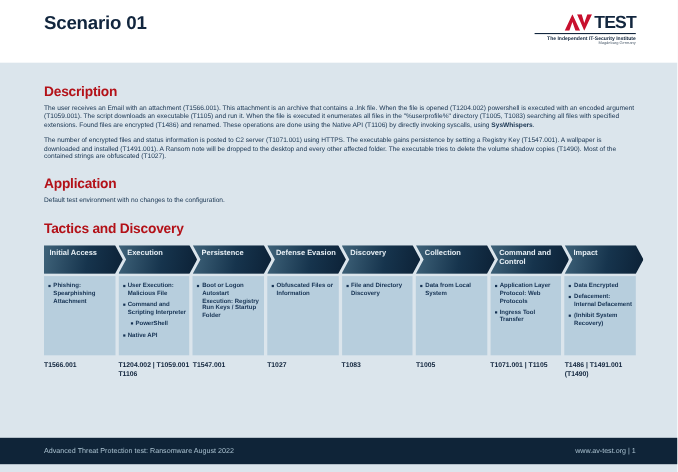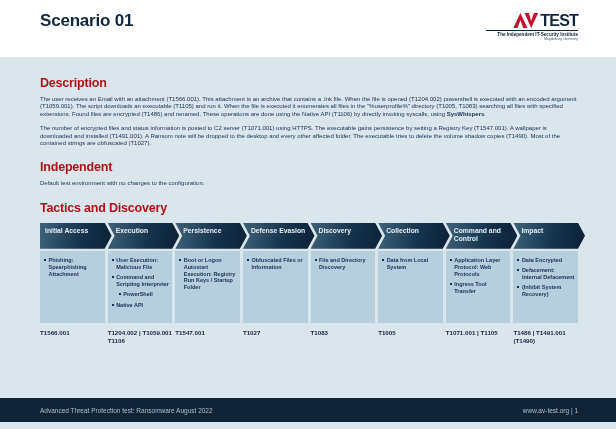--- a/index.html
+++ b/index.html
@@ -123,21 +123,21 @@
       <div class="logo-subtagline">Magdeburg Germany</div>
     </div>
   </div>
 
   <div class="content-band">
 
     <h2 class="section-heading">Description</h2>
     <p class="body-text"><span>The user receives an Email with an attachment (T1566.001). This attachment is an archive that contains a .lnk file. When the file is opened (T1204.002) powershell is executed with an encoded argument (T1059.001). The script downloads an executable (T1105) and run it. When the file is executed it enumerates all files in the "%userprofile%" directory (T1005, T1083) searching all files with specified extensions. Found files are encrypted (T1486) and renamed. These operations are done using the Native API (T1106) by directly invoking syscalls, using </span><b>SysWhispers</b><span>.</span></p>
     <p class="body-text">The number of encrypted files and status information is posted to C2 server (T1071.001) using HTTPS. The executable gains persistence by setting a Registry Key (T1547.001). A wallpaper is downloaded and installed (T1491.001). A Ransom note will be dropped to the desktop and every other affected folder. The executable tries to delete the volume shadow copies (T1490). Most of the contained strings are obfuscated (T1027).</p>
 
-    <h2 class="section-heading env-heading">Independent</h2>
+    <h2 class="section-heading env-heading">Application</h2>
     <p class="body-text">Default test environment with no changes to the configuration.</p>
 
     <h2 class="section-heading tt-heading">Tactics and Discovery</h2>
 
     <div class="tactics-row">
         <div class="tcol" style="z-index: 8;">
           <div class="chev chev-first">Initial Access</div>
           <div class="tbody">
             <div class="titem">
               <span class="bullet"></span>

